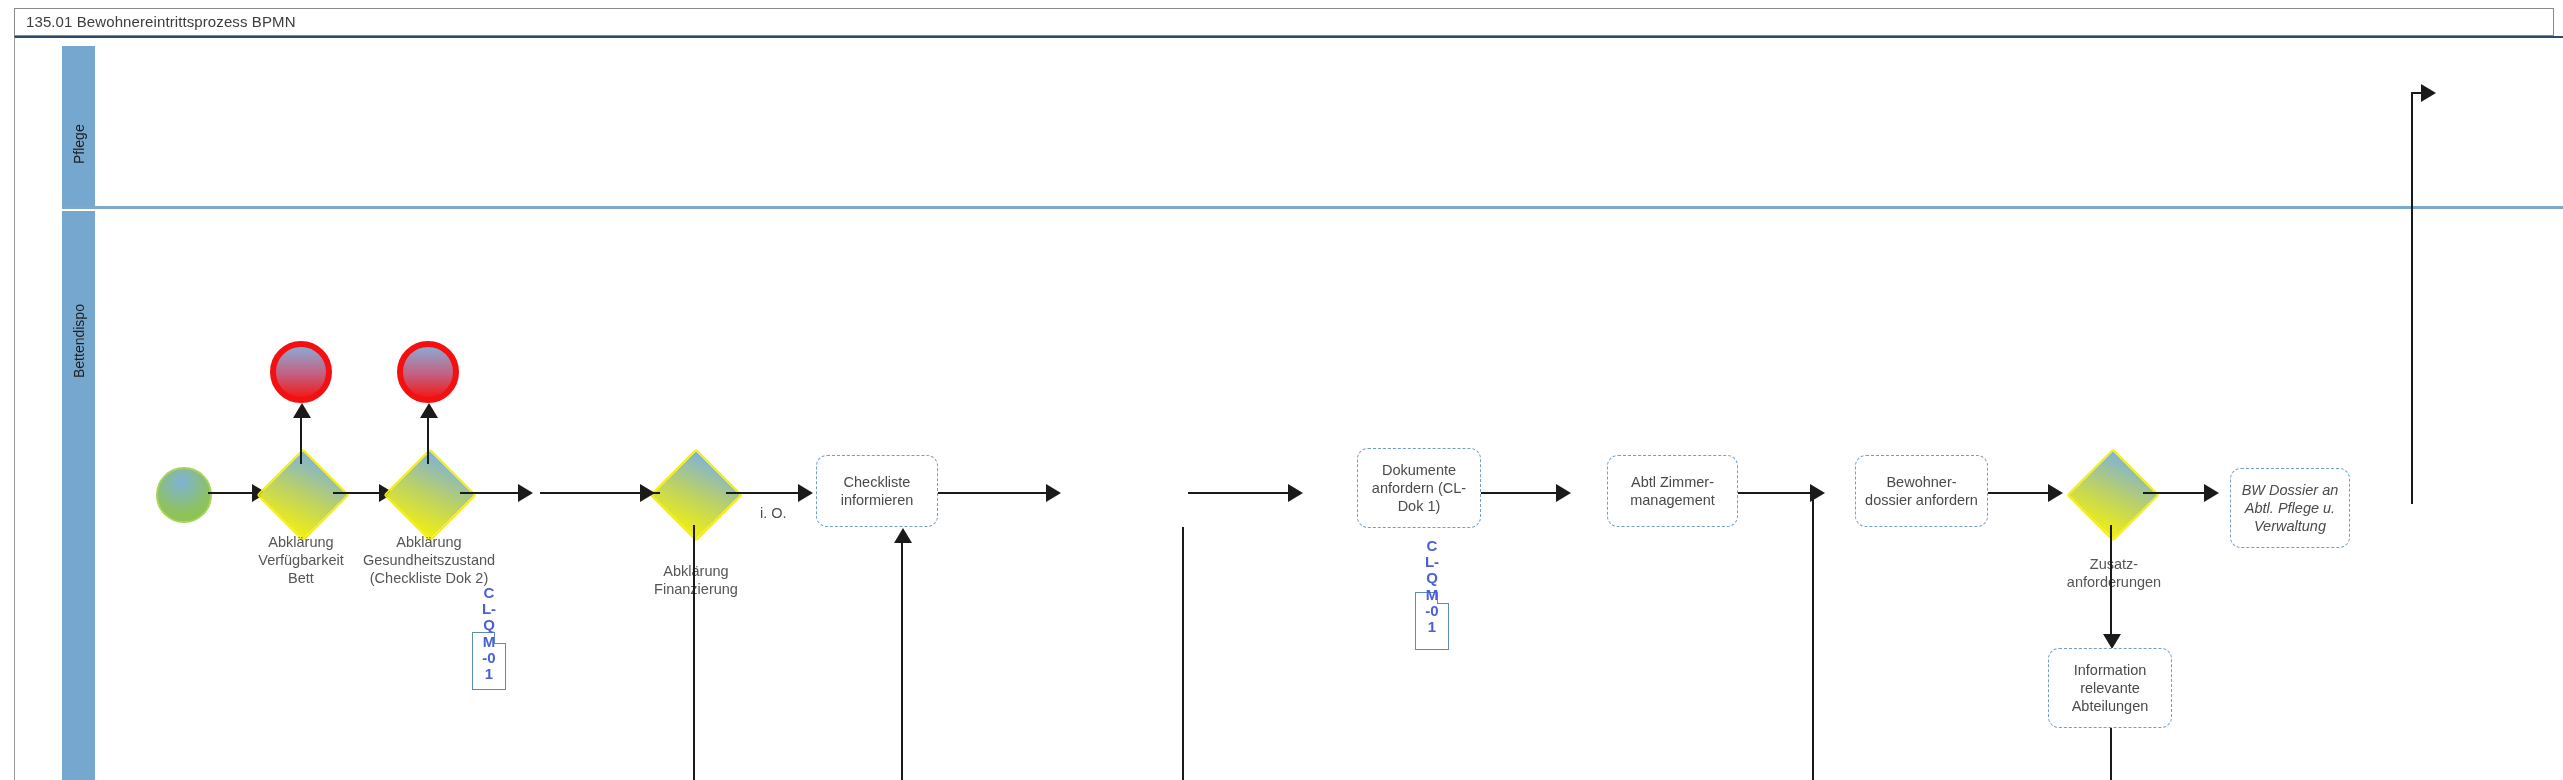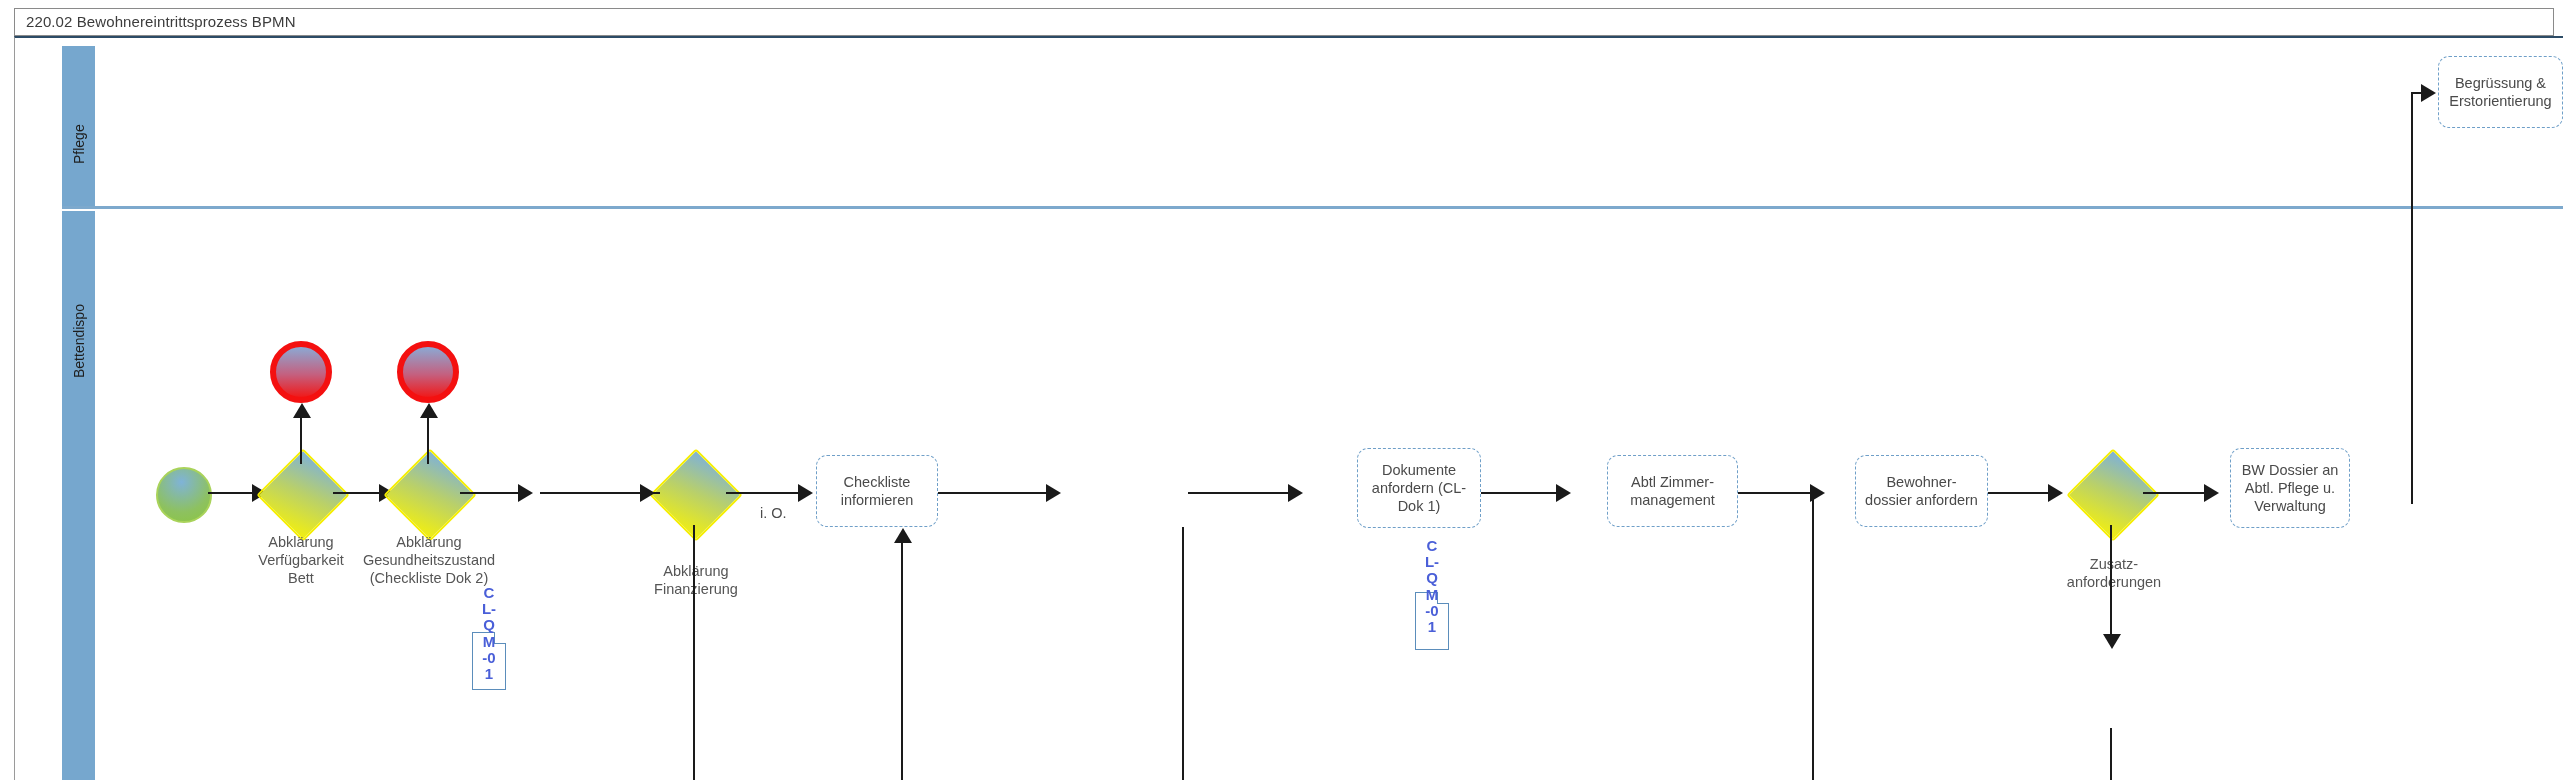--- a/index.html
+++ b/index.html
@@ -59,34 +59,32 @@
   .node-label{position:absolute;text-align:center;font-size:14.5px;line-height:1.25;
               color:#555555;white-space:pre-line;}
   .edge-label{position:absolute;font-size:14.5px;color:#4a4a4a;white-space:nowrap;}
 </style>
 </head>
 <body>
 
 <div id="canvas">
 
   <div class="titlebar"></div>
-  <div class="titlebar-text">220.02 Bewohnereintrittsprozess BPMN</div>
+  <div class="titlebar-text">135.01 Bewohnereintrittsprozess BPMN</div>
 
   <div class="pool"></div>
 
   <div class="laneband" style="left:62px;top:46px;height:162px;"></div>
   <div class="laneband" style="left:62px;top:211px;height:569px;"></div>
 
   <div class="lane-sep" style="left:62px;top:206px;width:2501px;"></div>
 
   <div class="lane-label" style="left:33px;top:110px;width:92px;transform:rotate(-90deg);">Pflege</div>
   <div class="lane-label" style="left:53px;top:344px;width:52px;transform:rotate(-90deg);">Bettendispo</div>
 
-  <div class="task" style="left:2438px;top:56px;width:125px;height:72px;">Begrüssung &amp;
-Erstorientierung</div>
 
   <div class="edge edge-v" style="left:2411px;top:93px;height:411px;"></div>
   <div class="edge edge-h" style="left:2411px;top:92px;width:15px;"></div>
   <div class="arrow-r" style="left:2421px;top:84px;"></div>
 
   <div class="edge edge-h" style="left:2563px;top:92px;width:0px;"></div>
 
   <div class="start-event" style="left:156px;top:467px;"></div>
   <div class="edge edge-h" style="left:208px;top:492px;width:44px;"></div>
   <div class="arrow-r" style="left:252px;top:484px;"></div>
@@ -167,19 +165,22 @@
   <div class="gateway" style="left:2080px;top:462px;"></div>
   <div class="node-label" style="left:2040px;top:555px;width:148px;">Zusatz-
 anforderungen</div>
 
   <div class="edge edge-v" style="left:2110px;top:525px;height:117px;"></div>
   <div class="arrow-d" style="left:2103px;top:634px;"></div>
 
   <div class="edge edge-h" style="left:2143px;top:492px;width:61px;"></div>
   <div class="arrow-r" style="left:2204px;top:484px;"></div>
 
-  <div class="task" style="left:2230px;top:448px;width:120px;height:80px;">BW Dossier an
+  <div class="task" style="left:2230px;top:468px;width:120px;height:80px;font-style:italic;">BW Dossier an
 Abtl. Pflege u.
 Verwaltung</div>
 
+  <div class="task" style="left:2048px;top:648px;width:124px;height:80px;">Information
+relevante
+Abteilungen</div>
   <div class="edge edge-v" style="left:2110px;top:728px;height:52px;"></div>
 
 </div>
 
 </body></html>

